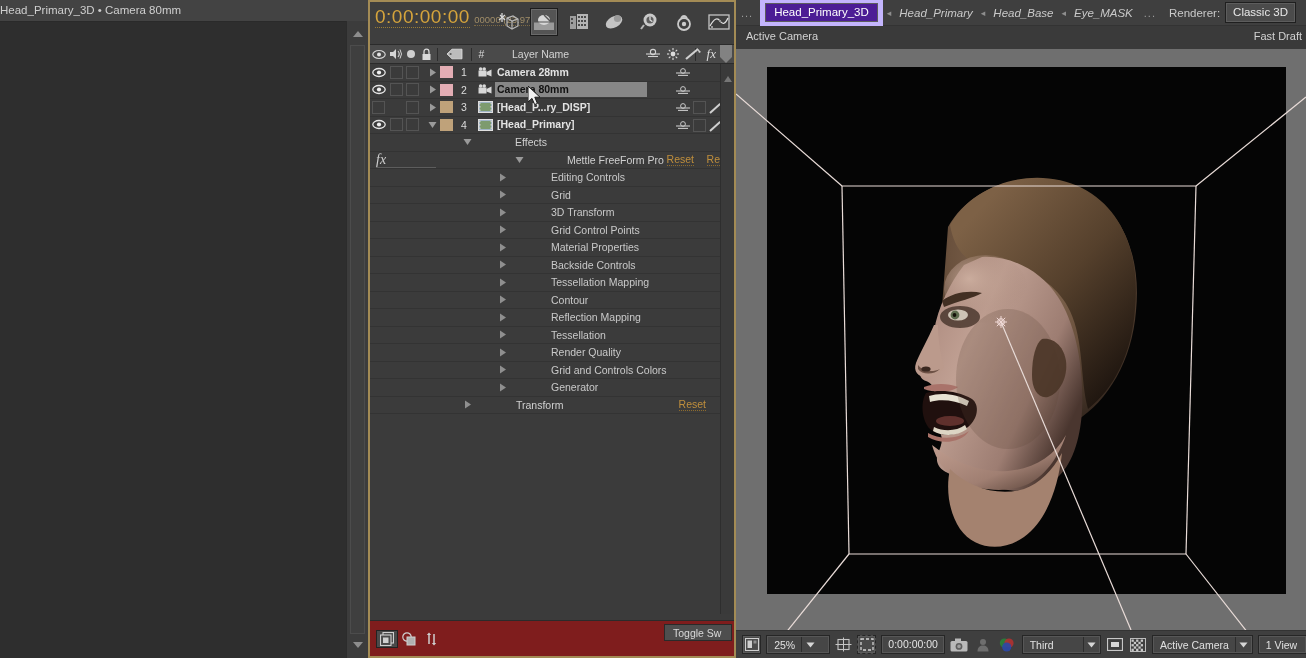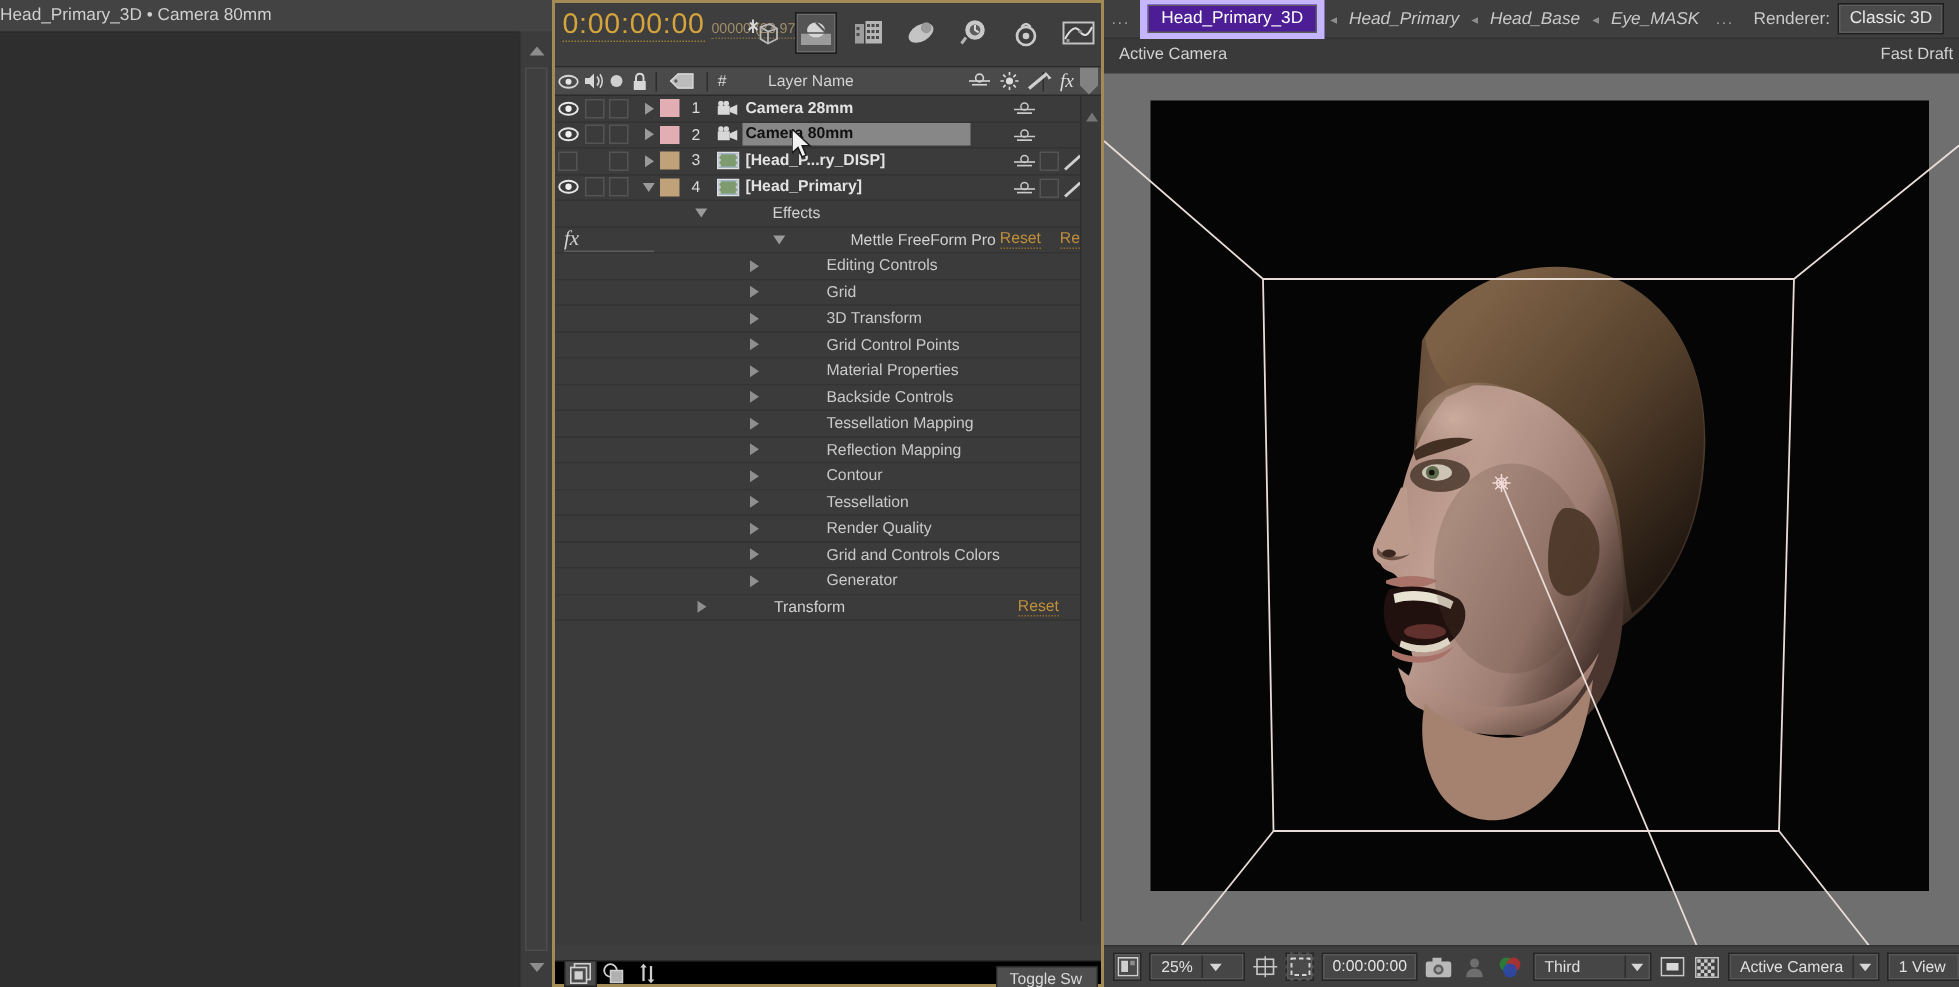--- a/index.html
+++ b/index.html
@@ -118,22 +118,22 @@
   }
   .val-link {
     color: #c49a42; font-size: 10.5px; border-bottom: 1px dotted #8d6b2d;
     position: absolute;
   }
   #tl-right-scroll {
     position: absolute; right: 0; top: 62px; width: 14px; bottom: 42px;
     background: #3a3a3a; border-left: 1px solid #2e2e2e;
   }
   #tl-bottom {
-    position: absolute; left: 0; right: 0; bottom: 0; height: 16px;
-    background: #000000; border-top: 1px solid #2b2b2b;
+    position: absolute; left: 0; right: 0; bottom: 0; height: 36px;
+    background: #7f1d1d; border-top: 1px solid #2b2b2b;
     display: flex; align-items: center;
   }
   #tl-bottom .bicon { width: 22px; height: 18px; display:flex; align-items:center; justify-content:center; }
   #toggle-switches {
     position: absolute; right: 2px; top: 3px; height: 17px;
     background: #4e4e4e; border: 1px solid #2a2a2a; color: #d8d8d8;
     font-size: 10.5px; padding: 0 8px; line-height: 16px; width: 68px;
     overflow: hidden; white-space: nowrap;
   }
 
@@ -622,29 +622,29 @@
             </svg>
           </div>
         <div style="margin-left:6px">Tessellation Mapping</div>
       </div>
       <div class="prop-row">
         <div class="prop-arrow" style="margin-left:128px">
             <svg width="8" height="9" viewBox="0 0 8 9">
               <polygon points="1,0.5 7,4.5 1,8.5" fill="#8f8f8f"></polygon>
             </svg>
           </div>
+        <div style="margin-left:6px">Contour</div>
+      </div>
+      <div class="prop-row">
+        <div class="prop-arrow" style="margin-left:128px">
+            <svg width="8" height="9" viewBox="0 0 8 9">
+              <polygon points="1,0.5 7,4.5 1,8.5" fill="#8f8f8f"></polygon>
+            </svg>
+          </div>
         <div style="margin-left:6px">Reflection Mapping</div>
-      </div>
-      <div class="prop-row">
-        <div class="prop-arrow" style="margin-left:128px">
-            <svg width="8" height="9" viewBox="0 0 8 9">
-              <polygon points="1,0.5 7,4.5 1,8.5" fill="#8f8f8f"></polygon>
-            </svg>
-          </div>
-        <div style="margin-left:6px">Contour</div>
       </div>
       <div class="prop-row">
         <div class="prop-arrow" style="margin-left:128px">
             <svg width="8" height="9" viewBox="0 0 8 9">
               <polygon points="1,0.5 7,4.5 1,8.5" fill="#8f8f8f"></polygon>
             </svg>
           </div>
         <div style="margin-left:6px">Tessellation</div>
       </div>
       <div class="prop-row">

